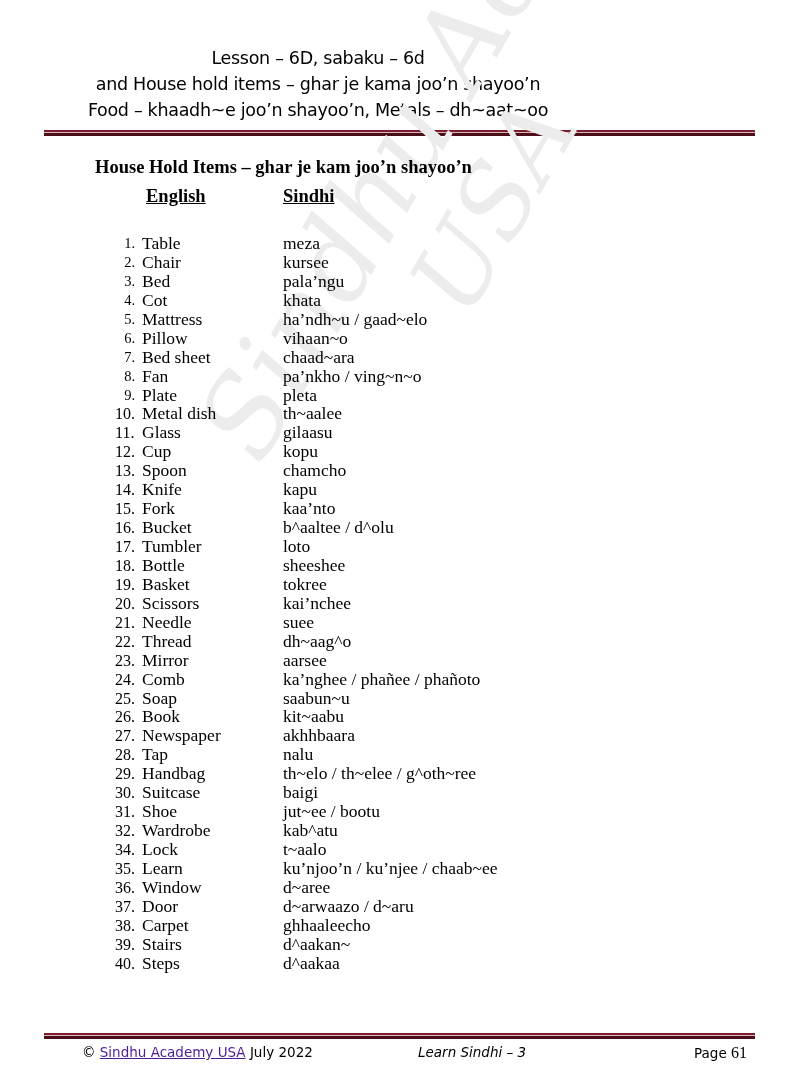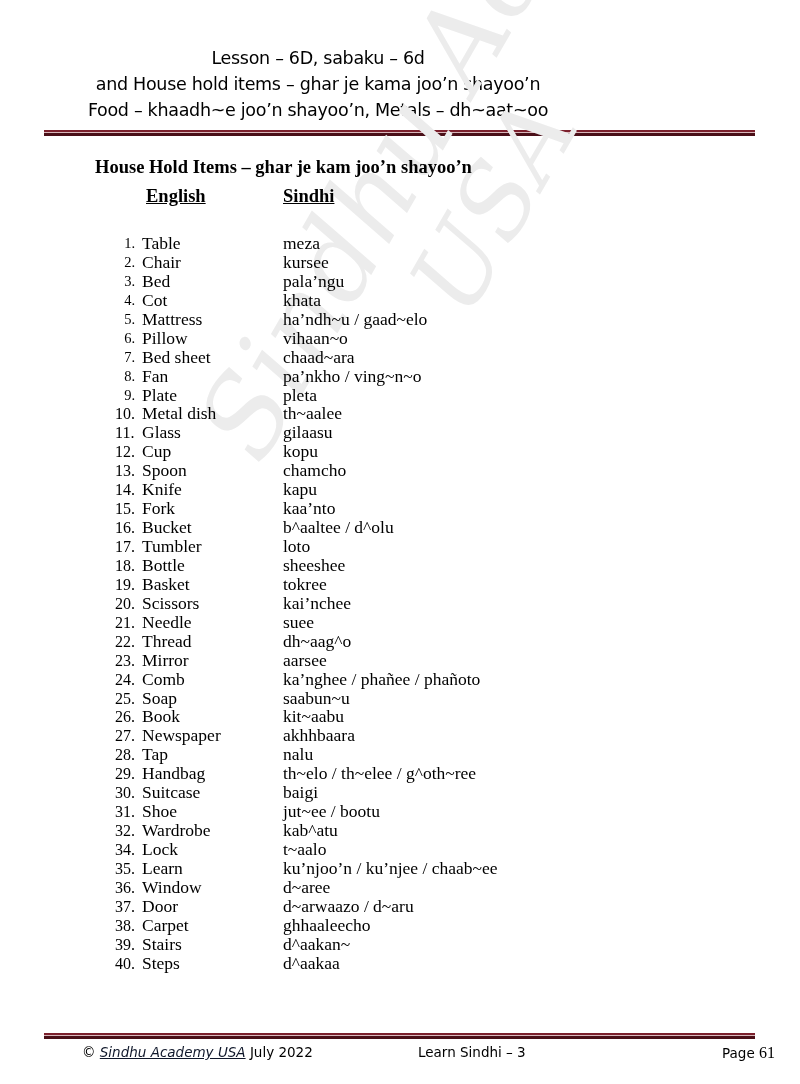--- a/index.html
+++ b/index.html
@@ -18,23 +18,23 @@
   .col-head.en { left: 146px; }
   .col-head.sd { left: 283px; }
   .list { position: absolute; top: 234px; left: 0; width: 800px; z-index: 1; }
   .row { position: relative; height: 18.95px; font-size: 17.5px; line-height: 19px; }
   .row .num { position: absolute; left: 103px; width: 32px; text-align: right; font-size: 14.5px; }
   .row .num.two { left: 115px; width: auto; text-align: left; font-size: 16px; }
   .row .en { position: absolute; left: 142px; text-align: right; }
   .row .sd { position: absolute; left: 283px; white-space: nowrap; font-family: Liberation Serif, serif; }
   .footer { position: absolute; top: 1044px; left: 0; width: 800px; font-family: "DejaVu Sans", sans-serif; font-size: 13.5px; z-index: 1; }
   .footer .left { position: absolute; left: 82px; }
-  .footer .link { color: #0f172a; text-decoration: underline; font-style: italic; }
-  .footer .mid { position: absolute; left: 418px; }
-  .footer .right { position: absolute; left: 694px; margin-left: 28px; }
+  .footer .link { color: #4c1d95; text-decoration: underline; }
+  .footer .mid { position: absolute; left: 418px; font-style: italic; }
+  .footer .right { position: absolute; left: 694px; }
   .footer .pnum { font-family: "Liberation Serif", serif; font-size: 16px; }
 </style>
 </head>
 <body>
 
 <div class="header">
   <div>Lesson – 6D, sabaku – 6d</div>
   <div>and House hold items – ghar je kama joo’n shayoo’n</div>
   <div>Food – khaadh~e joo’n shayoo’n, Metals – dh~aat~oo</div>
 </div>

